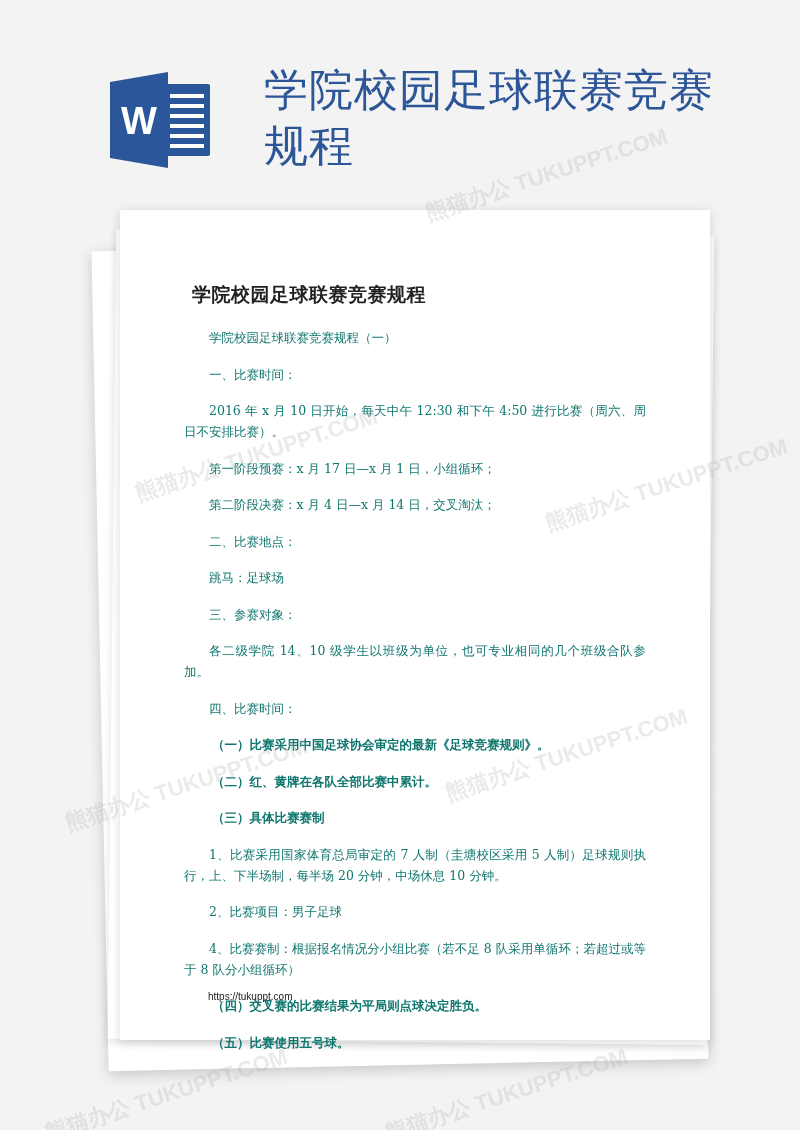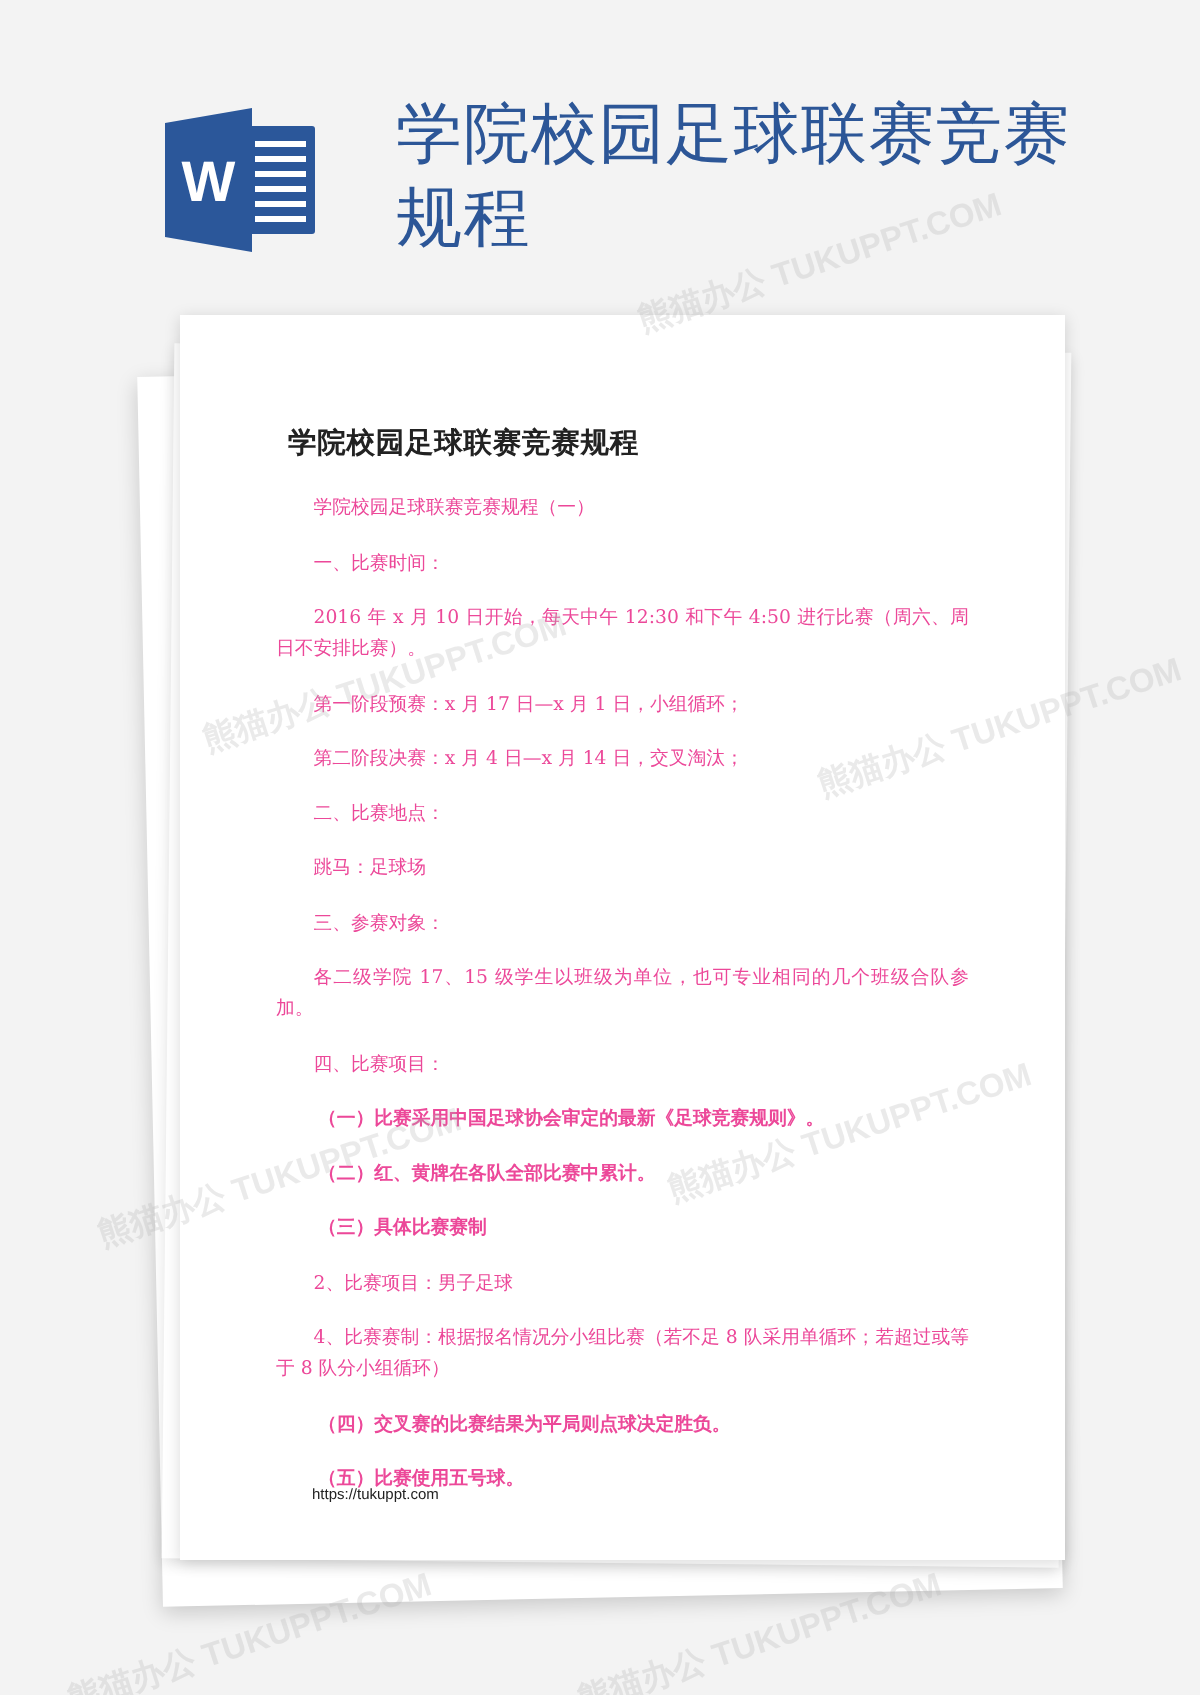--- a/index.html
+++ b/index.html
@@ -31,21 +31,21 @@
       background: #fff; box-shadow: 0 2px 10px rgba(0,0,0,0.15);
     }
     .page-title {
       position: absolute; left: 72px; top: 72px;
       font-family: "DejaVu Serif", "Liberation Serif", serif;
       font-size: 19px; color: #222; font-weight: bold; letter-spacing: 0.5px;
     }
     .body { position: absolute; left: 64px; top: 117px; width: 462px; }
     .p {
       font-family: "DejaVu Serif", "Liberation Serif", serif;
-      font-size: 12.5px; line-height: 21px; color: #ec4899;
+      font-size: 12.5px; line-height: 21px; color: #0f766e;
       margin-bottom: 15.5px; text-indent: 25px; text-align: justify;
     }
     .p.sub { text-indent: 28px; font-weight: bold; }
     .footer-url {
       position: absolute; left: 88px; top: 781px;
       font-family: "Liberation Sans", sans-serif; font-size: 10px; color: #222;
     }
     .watermark {
       position: absolute; font-family: "Liberation Sans", sans-serif;
       font-size: 22px; font-weight: bold; color: rgba(180,180,180,0.28);
@@ -81,25 +81,26 @@
   <div class="page-title">学院校园足球联赛竞赛规程</div>
   <div class="body">
     <p class="p">学院校园足球联赛竞赛规程（一）</p>
     <p class="p">一、比赛时间：</p>
     <p class="p">2016 年 x 月 10 日开始，每天中午 12:30 和下午 4:50 进行比赛（周六、周日不安排比赛）。</p>
     <p class="p">第一阶段预赛：x 月 17 日—x 月 1 日，小组循环；</p>
     <p class="p">第二阶段决赛：x 月 4 日—x 月 14 日，交叉淘汰；</p>
     <p class="p">二、比赛地点：</p>
     <p class="p">跳马：足球场</p>
     <p class="p">三、参赛对象：</p>
-    <p class="p">各二级学院 17、15 级学生以班级为单位，也可专业相同的几个班级合队参加。</p>
-    <p class="p">四、比赛项目：</p>
+    <p class="p">各二级学院 14、10 级学生以班级为单位，也可专业相同的几个班级合队参加。</p>
+    <p class="p">四、比赛时间：</p>
     <p class="p sub">（一）比赛采用中国足球协会审定的最新《足球竞赛规则》。</p>
     <p class="p sub">（二）红、黄牌在各队全部比赛中累计。</p>
     <p class="p sub">（三）具体比赛赛制</p>
+    <p class="p">1、比赛采用国家体育总局审定的 7 人制（圭塘校区采用 5 人制）足球规则执行，上、下半场制，每半场 20 分钟，中场休息 10 分钟。</p>
     <p class="p">2、比赛项目：男子足球</p>
     <p class="p">4、比赛赛制：根据报名情况分小组比赛（若不足 8 队采用单循环；若超过或等于 8 队分小组循环）</p>
     <p class="p sub">（四）交叉赛的比赛结果为平局则点球决定胜负。</p>
     <p class="p sub">（五）比赛使用五号球。</p>
   </div>
   <div class="footer-url">https://tukuppt.com</div>
 </div>
 
 <div class="watermark" style="left:420px; top:160px;">熊猫办公 TUKUPPT.COM</div>
 <div class="watermark" style="left:130px; top:440px;">熊猫办公 TUKUPPT.COM</div>

